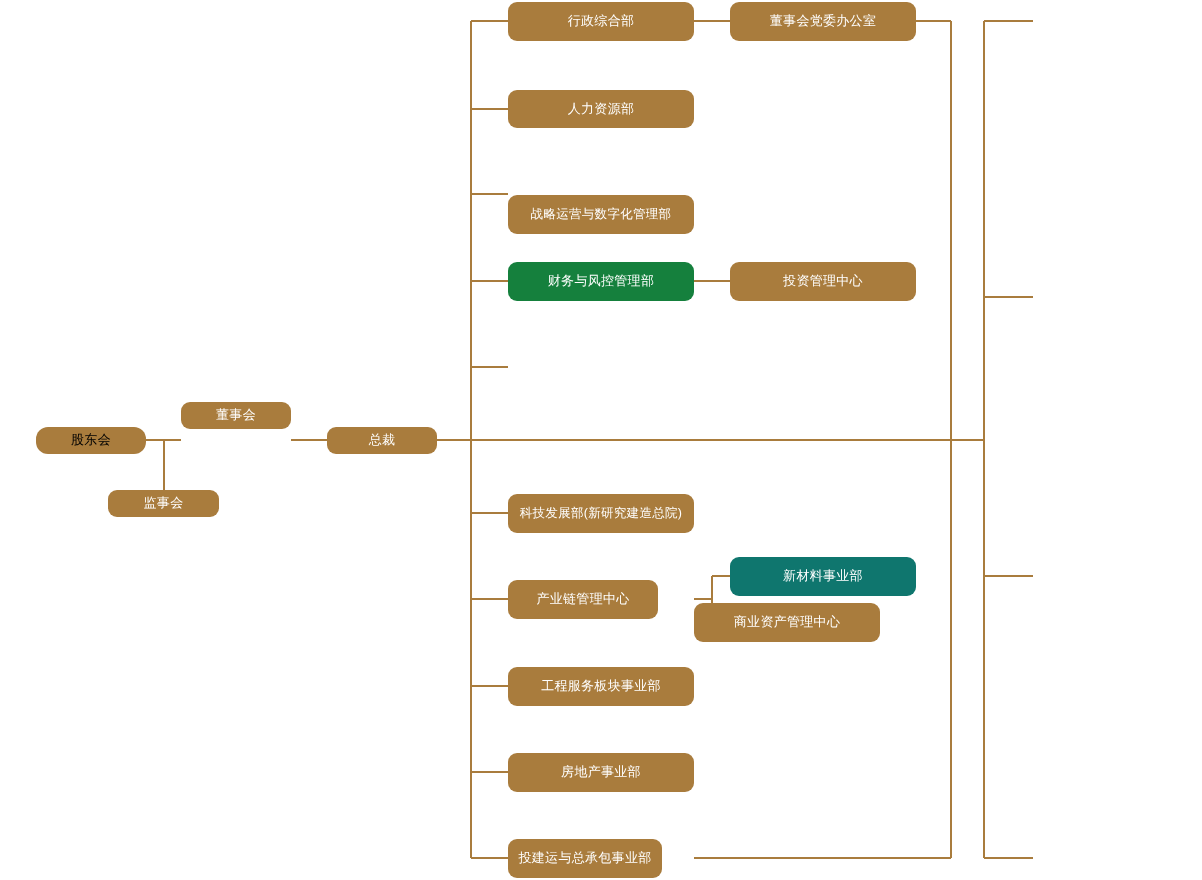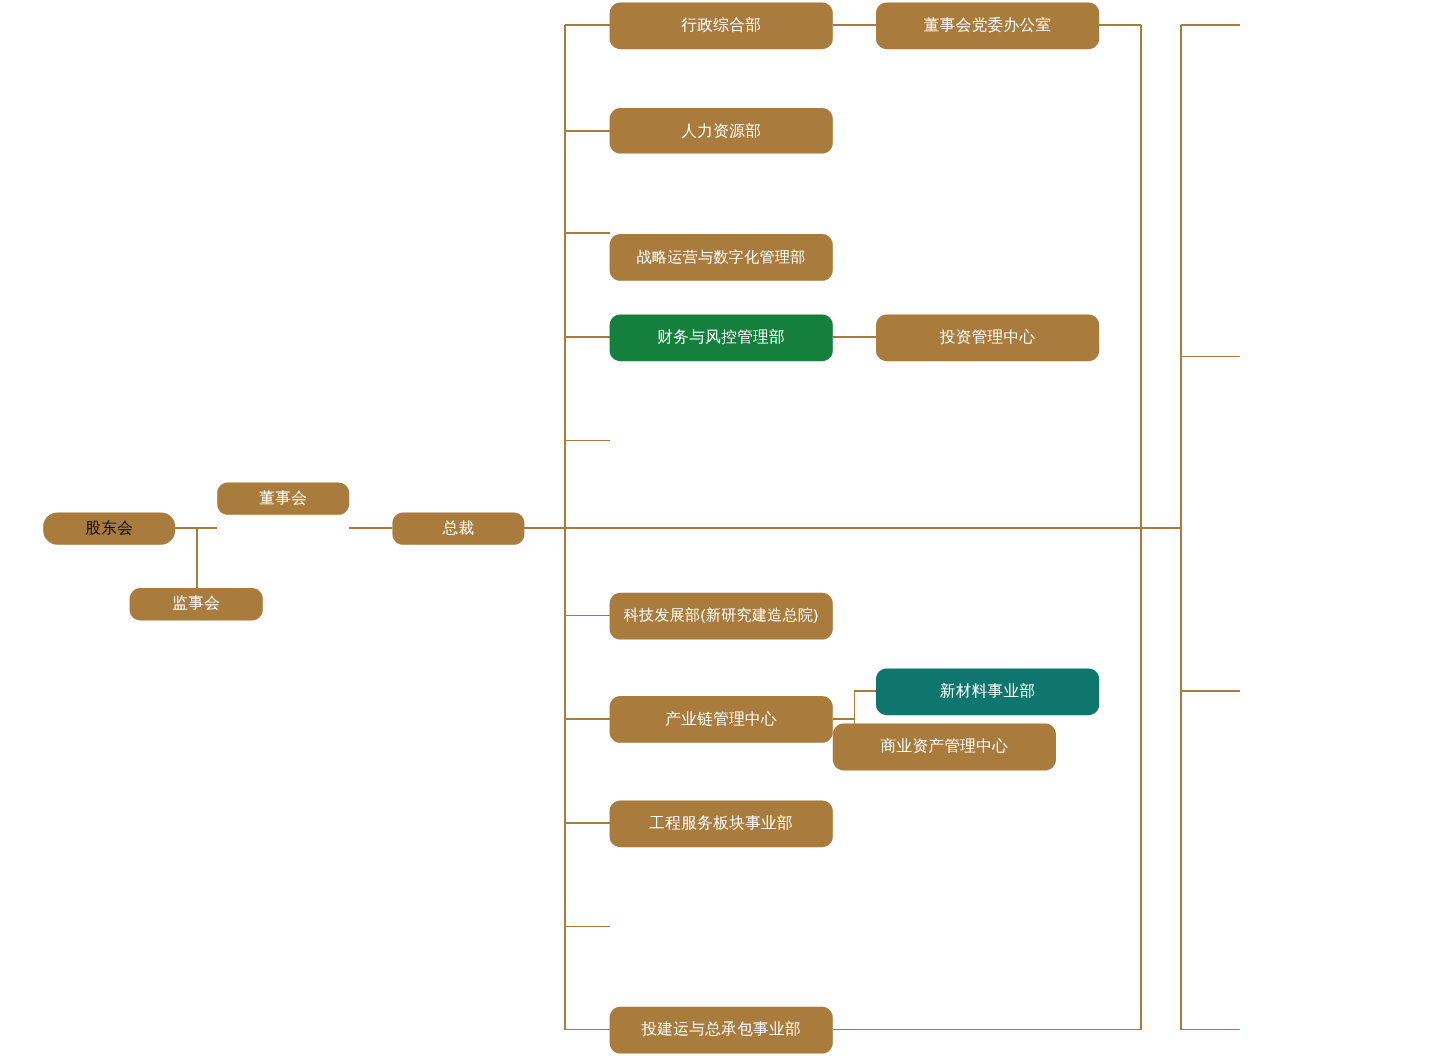--- a/index.html
+++ b/index.html
@@ -119,34 +119,37 @@
 
   <div class="node" style="left: 730px; top: 262px; width: 186px; height: 39px; background: rgb(169, 124, 61); color: rgb(255, 255, 255); text-align: center;">
       <span>投资管理中心</span>
     </div>
 
 
   <div class="node small" style="left: 508px; top: 494px; width: 186px; height: 39px; background: rgb(169, 124, 61); color: rgb(255, 255, 255);">
       <span>科技发展部(新研究建造总院)</span>
     </div>
 
-  <div class="node" style="left: 508px; top: 580px; width: 186px; height: 39px; background: rgb(169, 124, 61); color: rgb(255, 255, 255);">
+  <div class="node" style="left: 508px; top: 580px; width: 150px; height: 39px; background: rgb(169, 124, 61); color: rgb(255, 255, 255);">
       <span>产业链管理中心</span>
     </div>
 
   <div class="node" style="left: 730px; top: 557px; width: 186px; height: 39px; background: #0f766e; color: rgb(255, 255, 255);">
       <span>新材料事业部</span>
     </div>
 
   <div class="node" style="left: 694px; top: 603px; width: 186px; height: 39px; background: rgb(169, 124, 61); color: rgb(255, 255, 255);">
       <span>商业资产管理中心</span>
     </div>
 
   <div class="node" style="left: 508px; top: 667px; width: 186px; height: 39px; background: rgb(169, 124, 61); color: rgb(255, 255, 255);">
       <span>工程服务板块事业部</span>
     </div>
 
+  <div class="node" style="left: 508px; top: 753px; width: 186px; height: 39px; background: rgb(169, 124, 61); color: rgb(255, 255, 255);">
+      <span>房地产事业部</span>
+    </div>
 
-  <div class="node" style="left: 508px; top: 839px; width: 186px; height: 39px; background: rgb(169, 124, 61); color: rgb(255, 255, 255);">
+  <div class="node" style="left: 508px; top: 839px; width: 154px; height: 39px; background: rgb(169, 124, 61); color: rgb(255, 255, 255);">
       <span>投建运与总承包事业部</span>
     </div>
 
 </div>
 
 </body></html>

